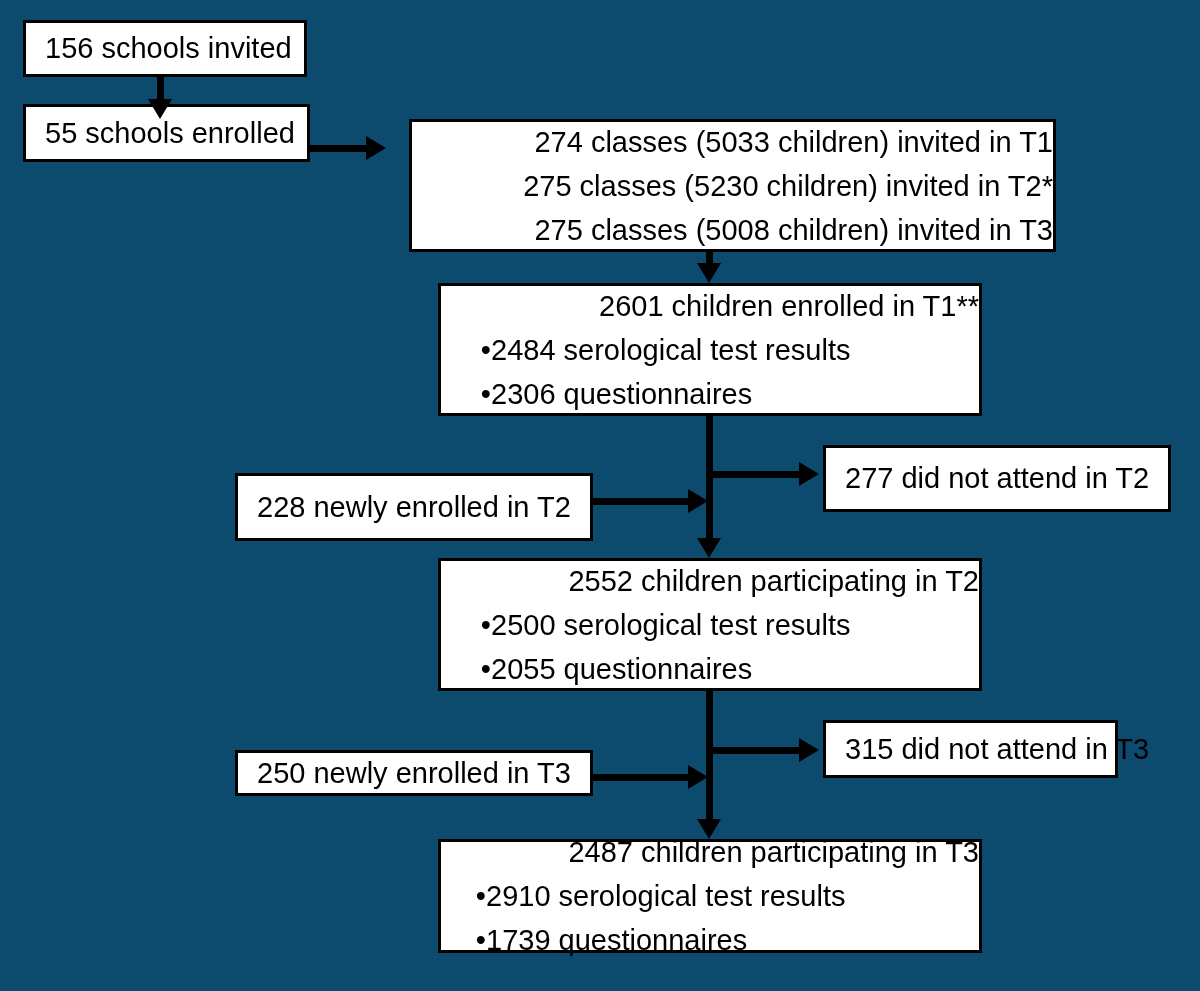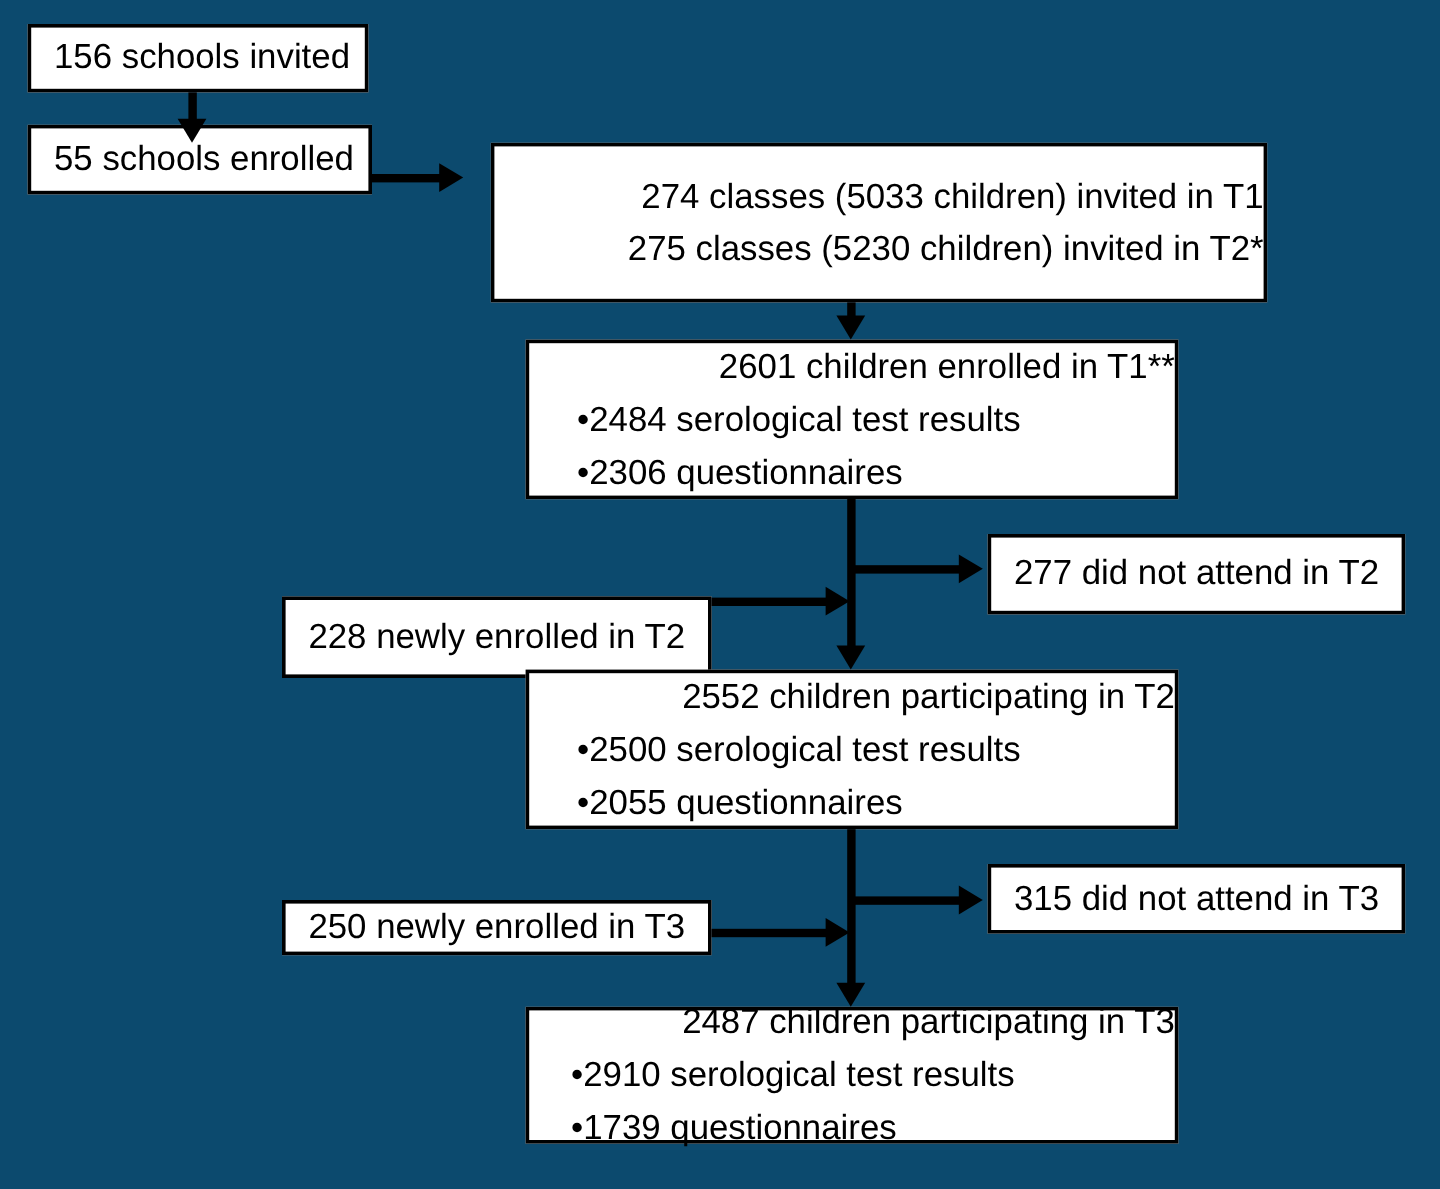--- a/index.html
+++ b/index.html
@@ -61,35 +61,36 @@
     <span>156 schools invited</span>
   </div>
 
   <div class="node single" style="left:23px; top:104px; width:287px; height:58px;">
     <span>55 schools enrolled</span>
   </div>
 
   <div class="node multi" style="left:386px; top:119px; width:647px; height:133px;margin-left:23px;">
     <div class="line">274 classes (5033 children) invited in T1</div>
     <div class="line">275 classes (5230 children) invited in T2*</div>
+    <div class="line">275 classes (5008 children) invited in T3</div>
   </div>
 
   <div class="node multi" style="left:438px; top:283px; width:544px; height:133px;">
     <div class="line">2601 children enrolled in T1**</div>
     <div class="line bullet-row">
       <span class="bullet">•</span>
       <span>2484 serological test results</span>
     </div>
     <div class="line bullet-row">
       <span class="bullet">•</span>
       <span>2306 questionnaires</span>
     </div>
   </div>
 
-  <div class="node single" style="left:235px; top:473px; width:358px; height:68px;margin-top:24px;">
+  <div class="node single" style="left:235px; top:473px; width:358px; height:68px;">
     <span>228 newly enrolled in T2</span>
   </div>
 
   <div class="node single" style="left:823px; top:445px; width:348px; height:67px;">
     <span>277 did not attend in T2</span>
   </div>
 
   <div class="node multi" style="left:438px; top:558px; width:544px; height:133px;">
     <div class="line">2552 children participating in T2</div>
     <div class="line bullet-row">
@@ -99,21 +100,21 @@
     <div class="line bullet-row">
       <span class="bullet">•</span>
       <span>2055 questionnaires</span>
     </div>
   </div>
 
   <div class="node single" style="left:235px; top:750px; width:358px; height:46px;">
     <span>250 newly enrolled in T3</span>
   </div>
 
-  <div class="node single" style="left:823px; top:720px; width:348px; height:58px;">
+  <div class="node single" style="left:823px; top:720px; width:295px; height:58px;">
     <span>315 did not attend in T3</span>
   </div>
 
   <div class="node multi" style="left:438px; top:839px; width:544px; height:114px;padding-left:15px;">
     <div class="line">2487 children participating in T3</div>
     <div class="line bullet-row">
       <span class="bullet">•</span>
       <span>2910 serological test results</span>
     </div>
     <div class="line bullet-row">

